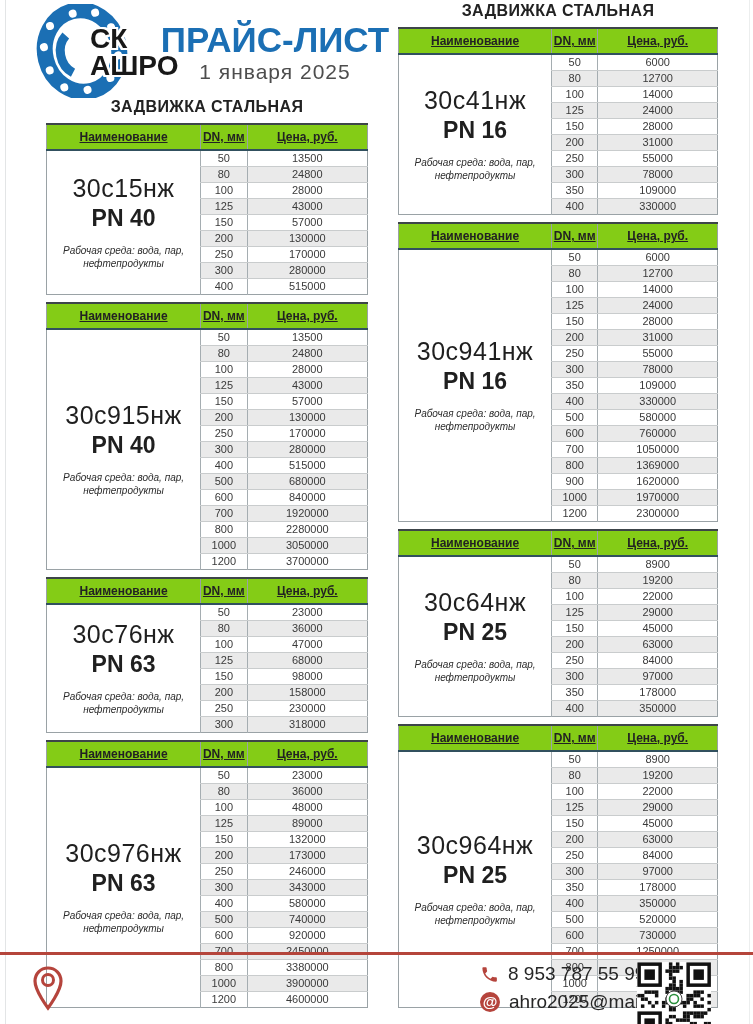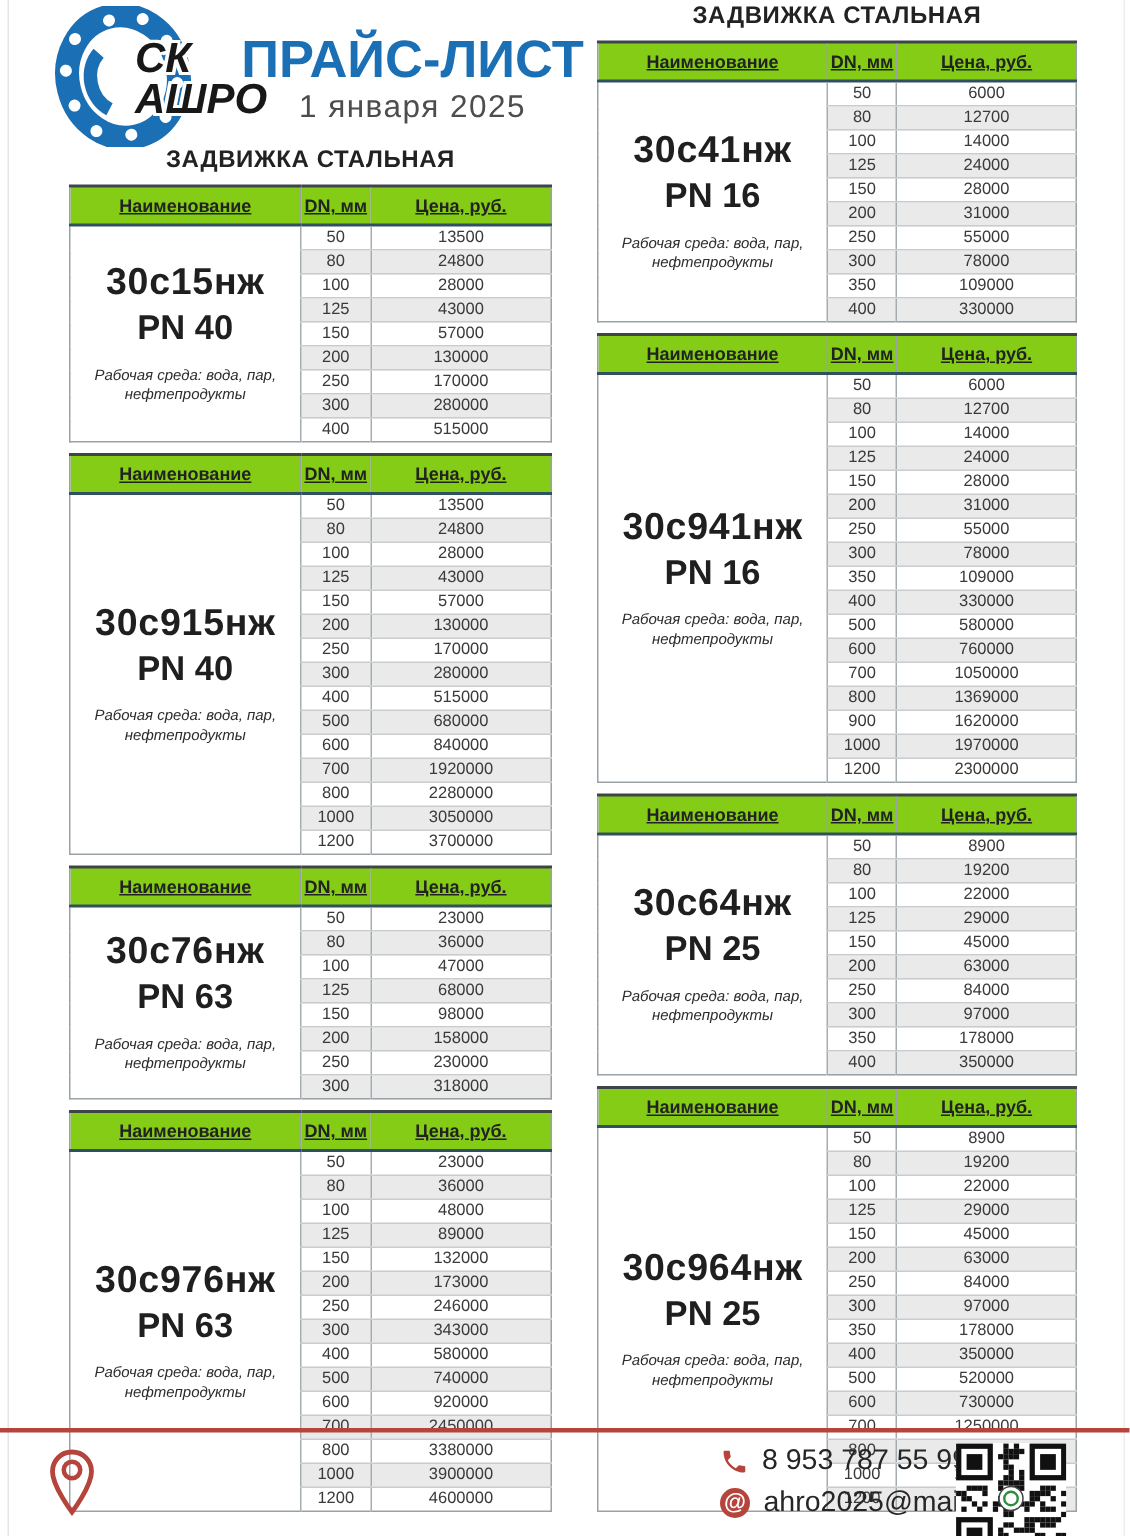--- a/index.html
+++ b/index.html
@@ -6,21 +6,21 @@
   body{
     width:753px;height:1024px;background:#ffffff;
     font-family:"Liberation Sans", sans-serif;
     color:#2f2f2f;overflow:hidden;
   }
   .page{position:relative;width:753px;height:1024px;background:#fff;}
   .page-frame{position:absolute;left:5px;top:0;width:743px;height:1024px;
     border-left:1px solid #e3e5e6;border-right:1px solid #eceeee;pointer-events:none;}
 
   
-  .logo{position:absolute;left:26px;top:4px;width:150px;height:94px;font-style:italic;}
+  .logo{position:absolute;left:26px;top:4px;width:150px;height:94px;}
   .logo-text{position:absolute;left:64px;top:22px;line-height:0.95;
     font-weight:900;font-size:28px;color:#181818;letter-spacing:0px;
     text-shadow:-2px 0 0 #fff,2px 0 0 #fff,0 -2px 0 #fff,0 2px 0 #fff,-2px -2px 0 #fff,2px 2px 0 #fff,-2px 2px 0 #fff,2px -2px 0 #fff;}
   .title-block{position:absolute;left:150px;top:6px;width:250px;text-align:center;}
   .page-title{font-size:35px;font-weight:bold;color:#1b6fb4;letter-spacing:0px;line-height:1.0;margin-top:16px;}
   .page-subtitle{font-size:21px;color:#4d4d4d;letter-spacing:1px;margin-top:3px;}
 
   
   .col{position:absolute;}
   .col-left{left:46px;top:98px;width:322px;}
@@ -36,21 +36,21 @@
   .ptable tr.hdr td{
     background:#84cc16;font-weight:bold;font-size:12px;color:#222;height:24px;
     border-top:2px solid #3d4549;border-bottom:2px solid #31505e;border-left:1px solid #9aa2a6;text-decoration:underline;}
   .ptable tr.hdr td:first-child{border-left:none;}
   .ptable tr.r td{height:15px;line-height:15px;font-size:11px;color:#3a3a3a;
     border-bottom:1px solid #c9cccd;border-left:1px solid #a5adb1;}
   .ptable tr.r td.name-cell{border-left:none;background:#fff;border-bottom:none;}
   .ptable tr.r:nth-child(odd) td.v{background:#eaeaea;}
   .ptable tr.r:last-child td{border-bottom:none;}
   .name-inner{padding:4px 6px;}
-  .pname{font-size:25px;font-weight:bold;color:#1f1f1f;letter-spacing:0.5px;line-height:1.1;}
+  .pname{font-size:25px;font-weight:normal;color:#1f1f1f;letter-spacing:0.5px;line-height:1.1;}
   .ppn{font-size:23px;font-weight:bold;color:#1f1f1f;margin-top:3px;line-height:1.1;}
   .pmedium{font-style:italic;font-size:10px;color:#2c2c2c;margin-top:13px;line-height:1.3;}
 
   
   .red-rule{position:absolute;left:0;top:952px;width:753px;height:3px;background:#b5453b;}
   .footer{position:absolute;left:0;top:955px;width:753px;height:69px;}
   .pin-wrap{position:absolute;left:32px;top:10px;width:32px;height:50px;}
   .contact-text{position:absolute;left:76px;top:9px;width:330px;}
   .contact-line1{font-size:17px;color:#222;}
   .contact-line2{font-size:17px;color:#222;margin-top:8px;}

